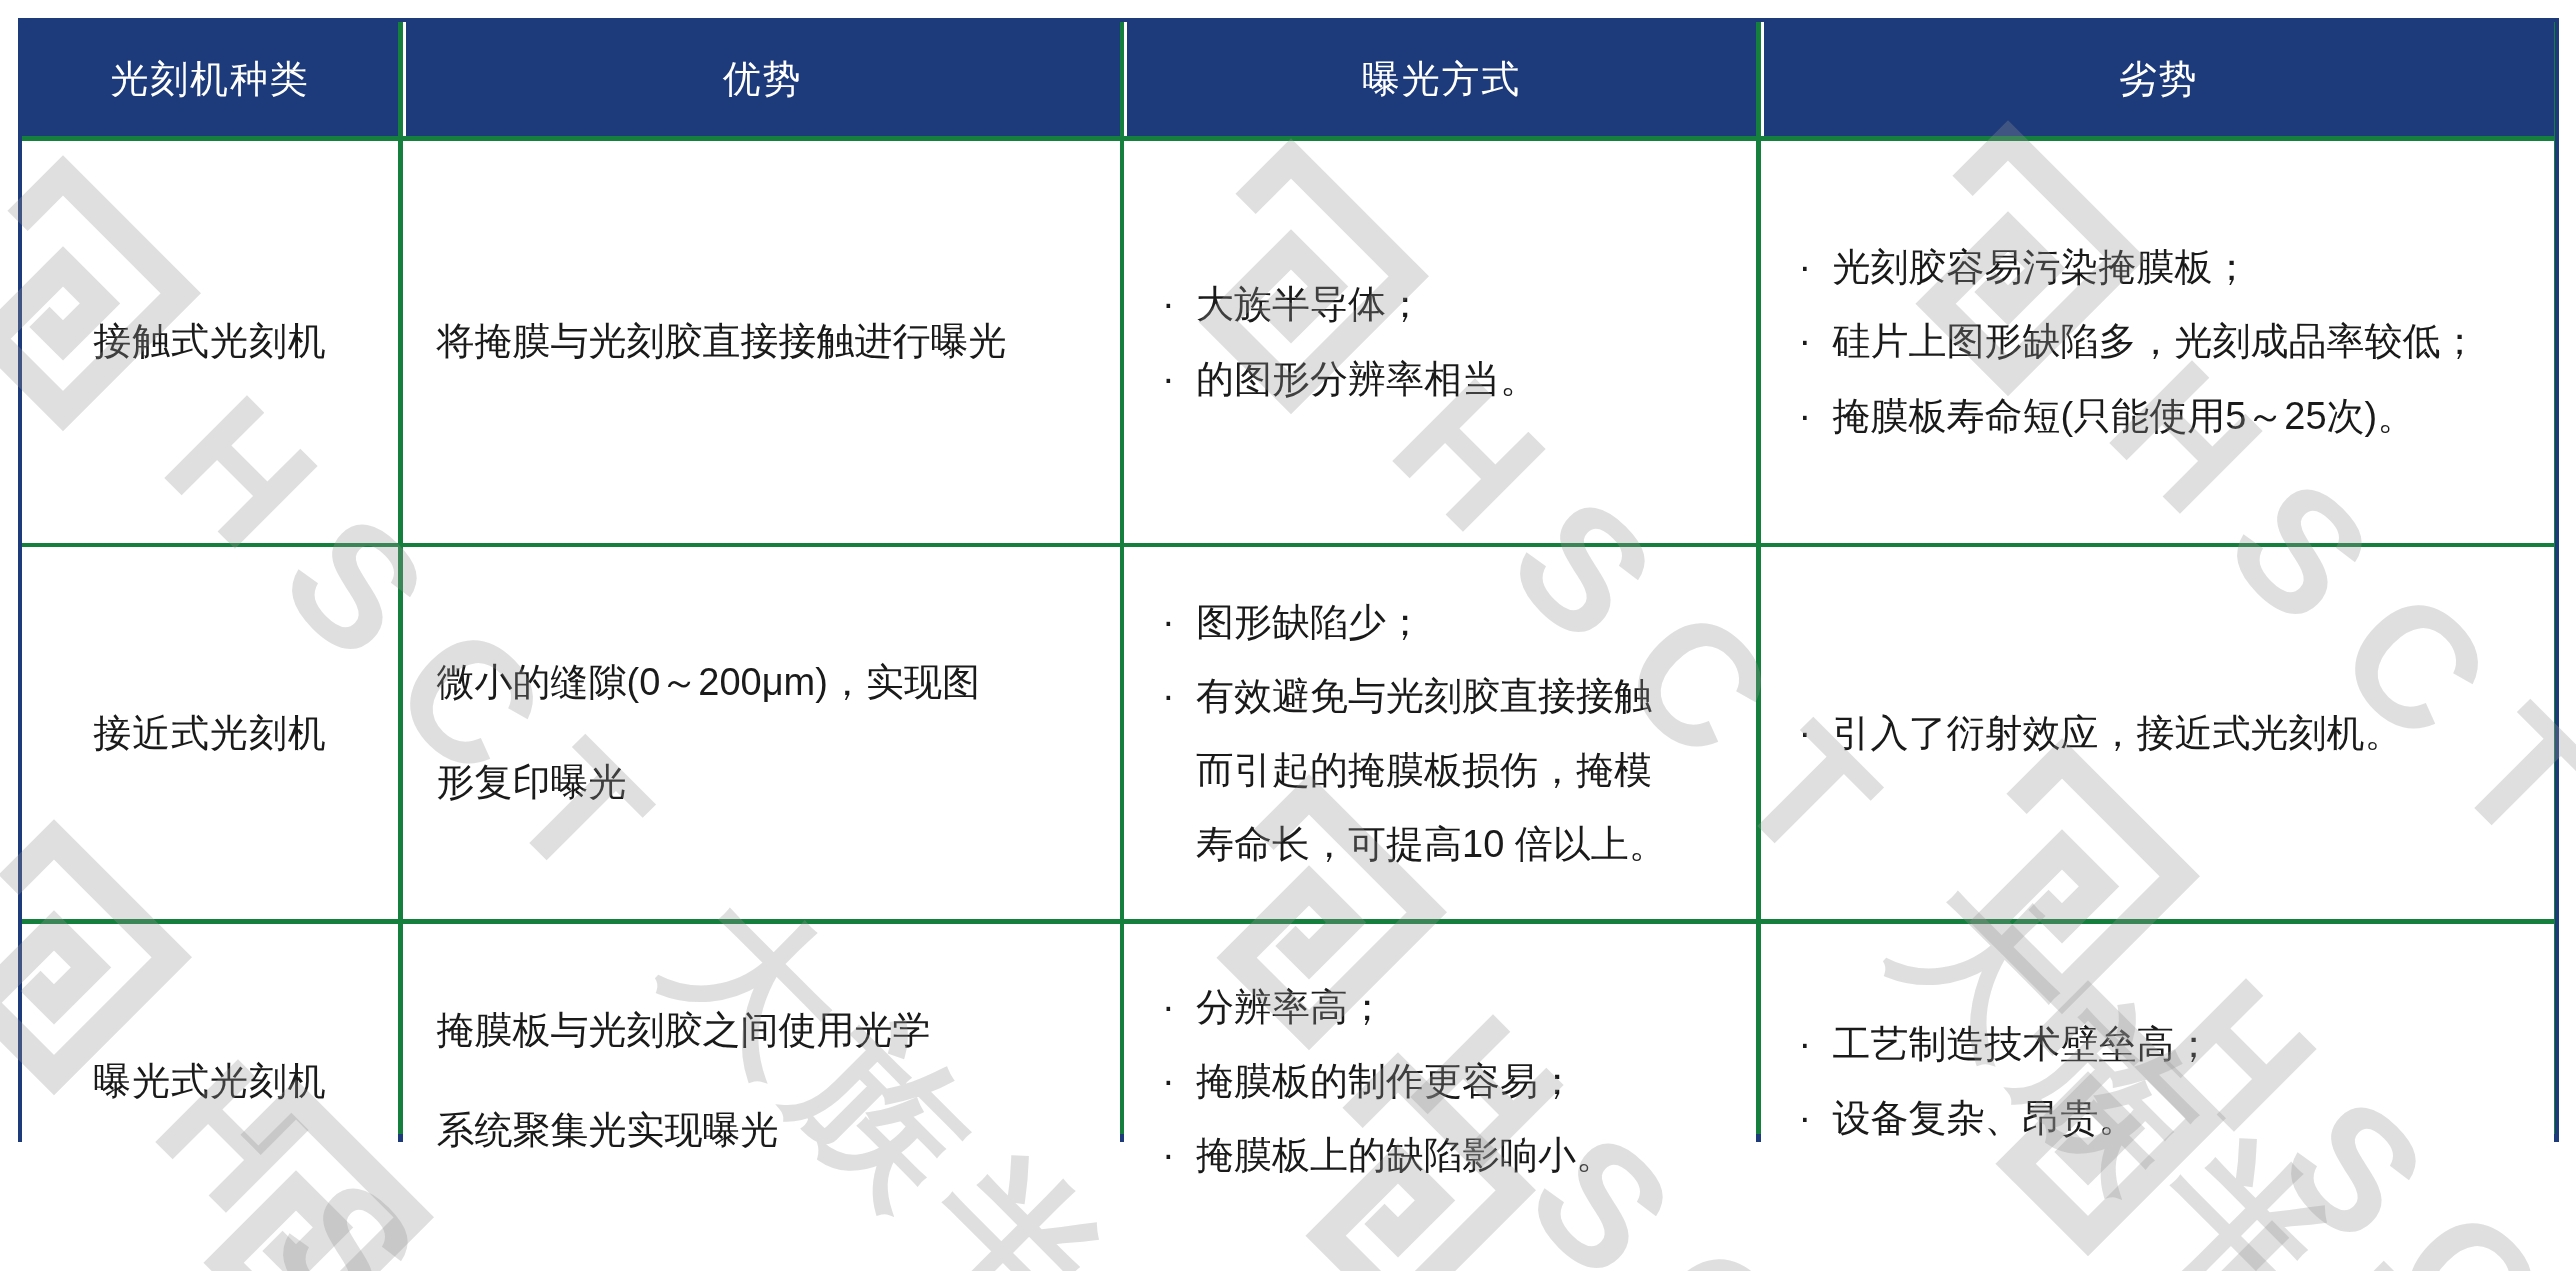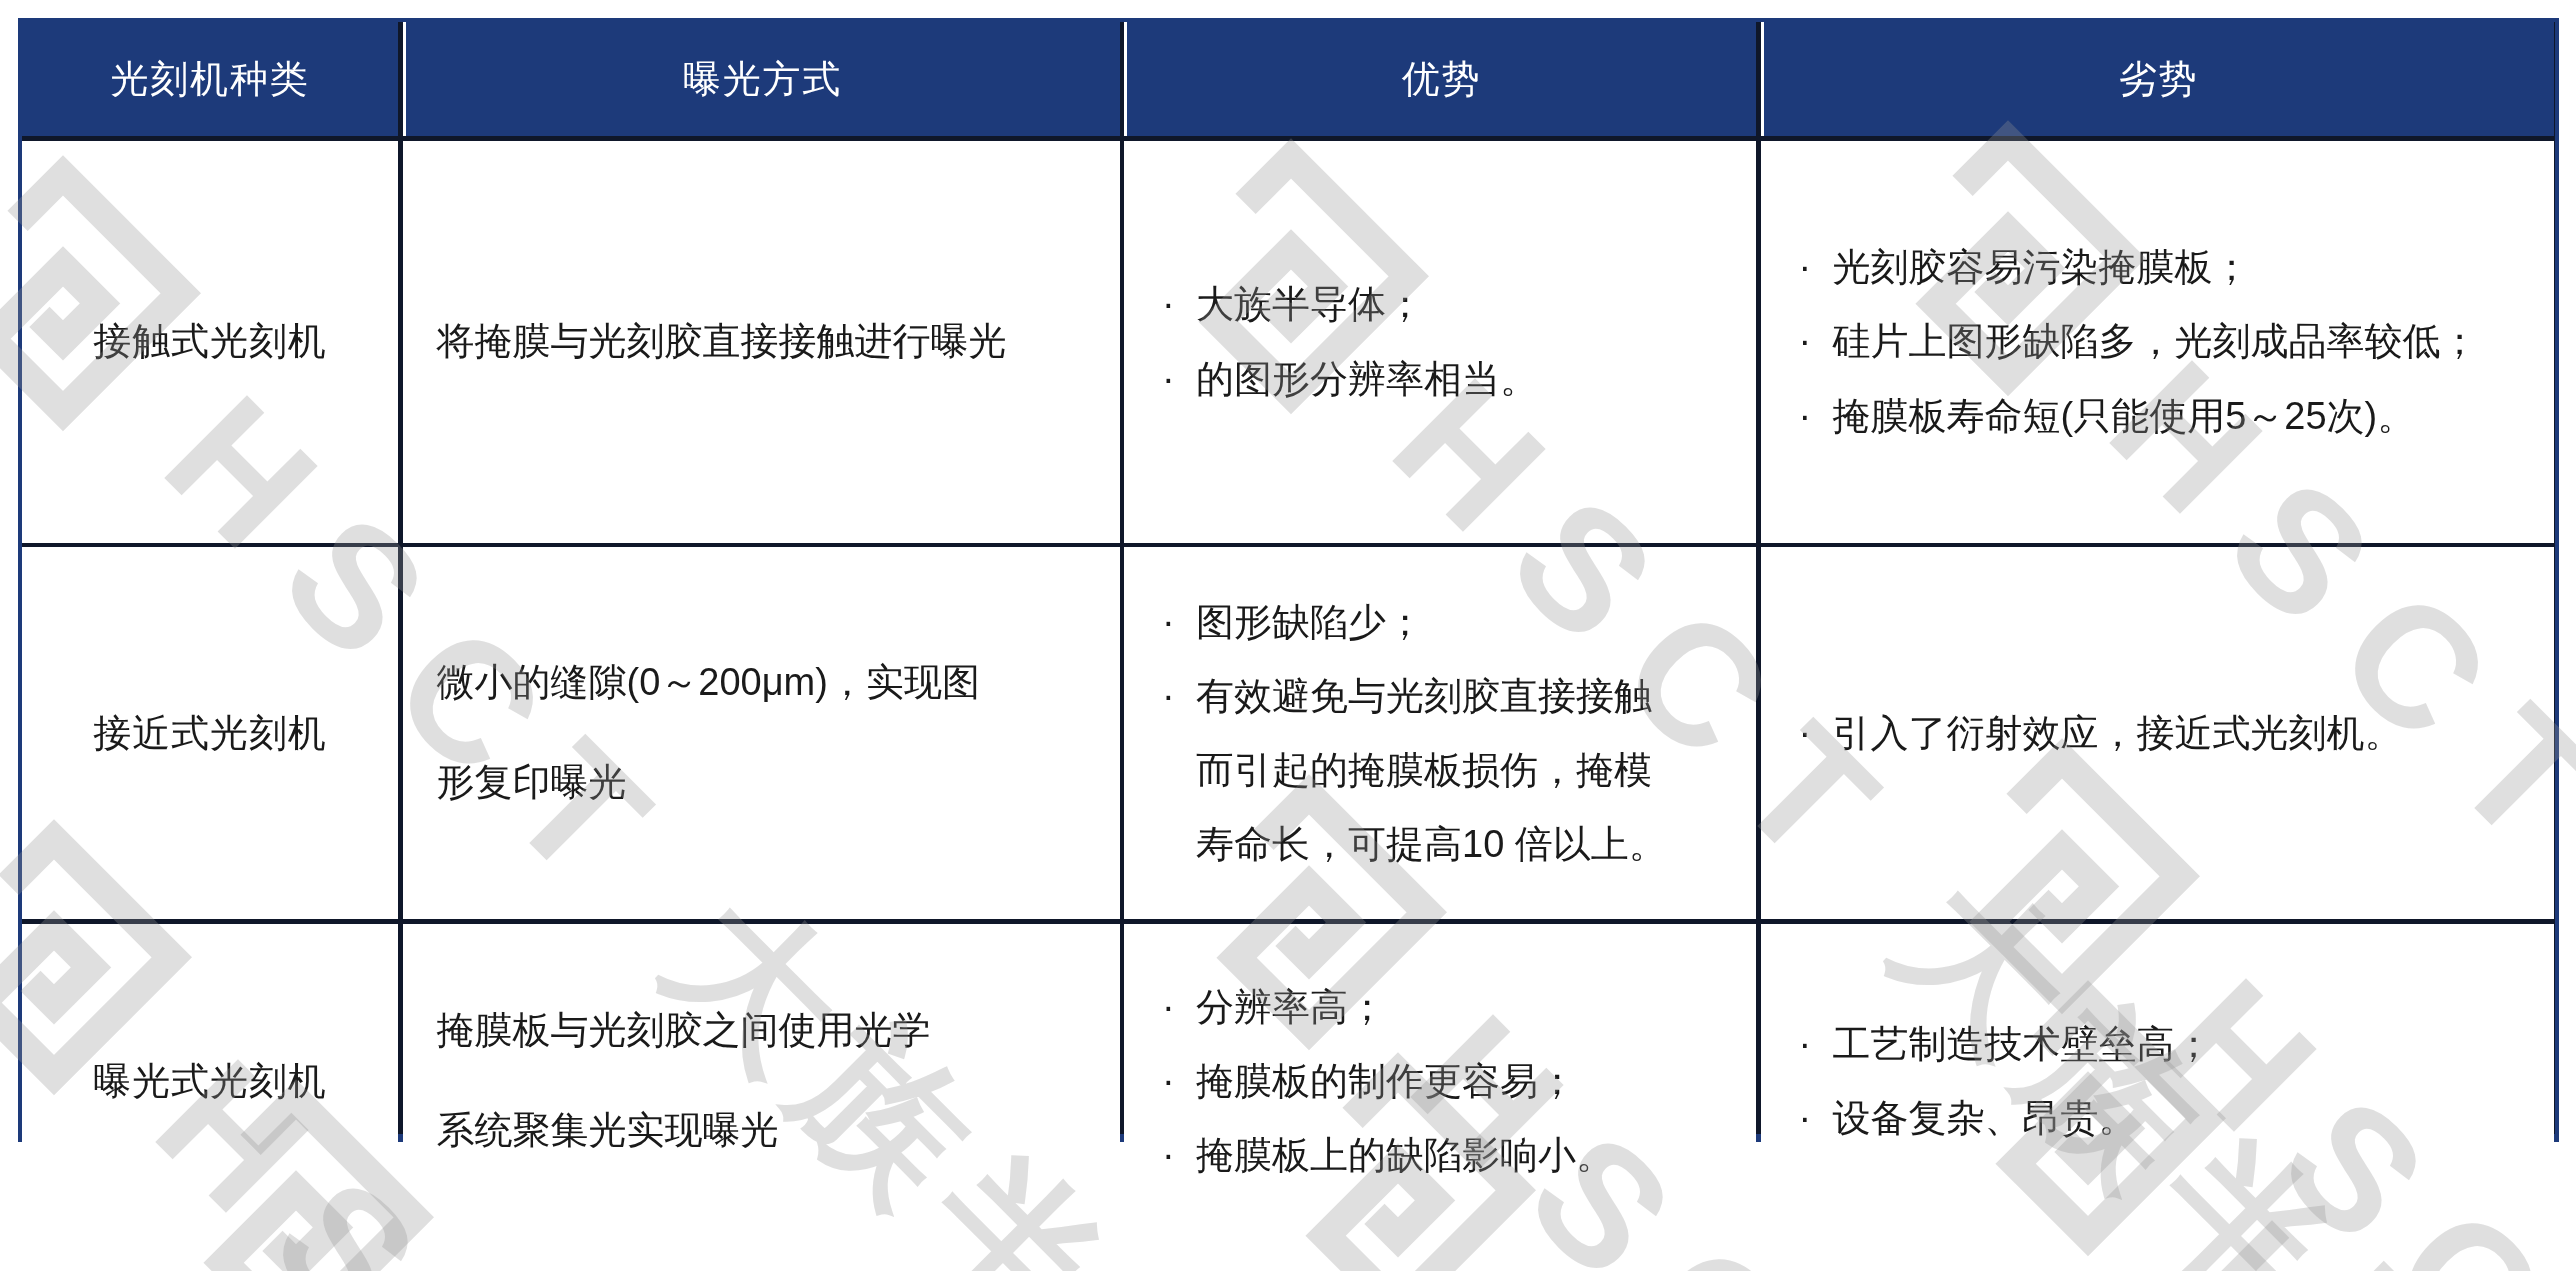--- a/index.html
+++ b/index.html
@@ -9,21 +9,21 @@
 
   .stage{position:relative;width:2576px;height:1272px;background:#ffffff;overflow:hidden;}
 
   
   .cmp-table{
     position:absolute;left:18px;top:18px;width:2541px;height:1124px;
     display:grid;
     grid-template-columns:376px 717px 632px 793px;
     grid-template-rows:114px 402px 372px 315px;
     gap:4.5px;
-    background:#0f172a;              
+    background:#15803d;              
     border:4.5px solid #1d3a7a;
     border-bottom-width:8px;
     z-index:1;
   }
   .cell{background:#ffffff;color:#1a1a1a;font-size:38px;font-weight:500;}
   .cell.head{
     background:#1d3a7a;color:#ffffff;font-weight:400;
     display:flex;align-items:center;justify-content:center;
     letter-spacing:1.8px;
   }
@@ -57,24 +57,24 @@
 <body>
 
 <div class="stage">
 
   <div class="cmp-table">
 
     <div class="cell head">
       <span>光刻机种类</span>
     </div>
     <div class="cell head">
+      <span>优势</span>
+    </div>
+    <div class="cell head">
       <span>曝光方式</span>
-    </div>
-    <div class="cell head">
-      <span>优势</span>
     </div>
     <div class="cell head">
       <span>劣势</span>
     </div>
 
     <div class="cell body col-type">
       <span>接触式光刻机</span>
     </div>
     <div class="cell body col-method">
       <div>

